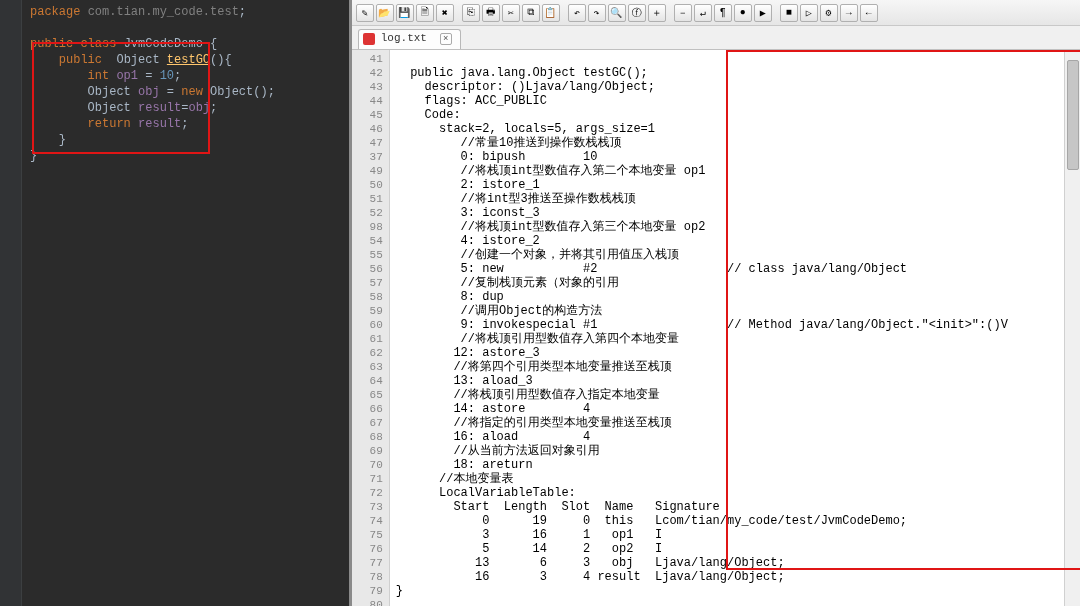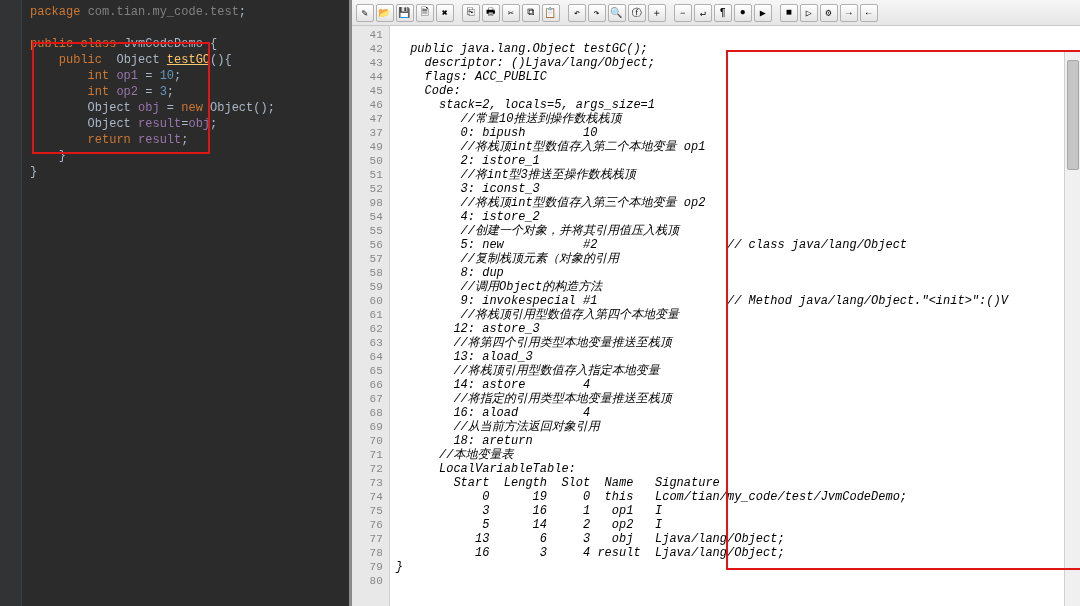--- a/index.html
+++ b/index.html
@@ -63,21 +63,21 @@
   }
 
   .editor-body { flex: 1; display: flex; overflow: hidden; background: #fff; }
   .ln-gutter {
     width: 38px; background: #e8e8e8; border-right: 1px solid #cfcfcf;
     color: #888; text-align: right; padding: 2px 6px 4px 0; font-size: 11px; line-height: 14px;
     user-select: none;
   }
   .code-right {
     flex: 1; padding: 2px 4px 0 6px; white-space: pre; font-size: 12px; line-height: 14px;
-    color: #000; overflow: hidden; position: relative; font-style: italic;
+    color: #000; overflow: hidden; position: relative;
   }
   .scrollbar-v {
     position: absolute; right: 0; top: 50px; width: 16px; bottom: 0;
     background: #f0f0f0; border-left: 1px solid #d0d0d0;
   }
   .scrollbar-v .thumb {
     position: absolute; left: 2px; top: 10px; width: 12px; height: 110px;
     background: #c6c6c6; border: 1px solid #a6a6a6; border-radius: 2px;
   }
   .right-redbox {
@@ -89,21 +89,20 @@
 <body>
 
 <div class="left-pane">
   <div class="gutter-col"></div>
   <div class="code-left" id="code-left">
       <div class="cl-line"><span class="kw">package</span> <span class="pkg">com.tian.my_code.test</span>;</div>
       <div class="cl-line">&nbsp;</div>
       <div class="cl-line"><span class="kw">public class</span> <span class="typ">JvmCodeDemo</span> {</div>
       <div class="cl-line">    <span class="kw">public</span>  <span class="typ">Object</span> <span class="mname">testGC</span>(){</div>
       <div class="cl-line">        <span class="kw">int</span> <span class="ident">op1</span> = <span class="num">10</span>;</div>
-      <div class="cl-line">        <span class="kw">int</span> <span class="ident">op2</span> = <span class="num">3</span>;</div>
       <div class="cl-line">        <span class="typ">Object</span> <span class="ident">obj</span> = <span class="kw">new</span> <span class="typ">Object</span>();</div>
       <div class="cl-line">        <span class="typ">Object</span> <span class="ident">result</span>=<span class="ident">obj</span>;</div>
       <div class="cl-line">        <span class="kw">return</span> <span class="ident">result</span>;</div>
       <div class="cl-line">    }</div>
       <div class="cl-line">}</div>
       <div class="cl-line">&nbsp;</div>
     </div>
   <div class="left-redbox"></div>
 </div>
 
@@ -135,20 +134,26 @@
       <span class="tb-icon">▶</span>
       <span class="tb-sep"></span>
       <span class="tb-icon">■</span>
       <span class="tb-icon">▷</span>
       <span class="tb-icon">⚙</span>
       <span class="tb-icon">→</span>
       <span class="tb-icon">←</span>
       <span class="tb-sep"></span>
     </div>
 
+  <div class="tabbar">
+    <div class="file-tab">
+      <span>log.txt</span>
+      <span class="tab-close">×</span>
+    </div>
+  </div>
 
   <div class="editor-body">
     <div class="ln-gutter" id="ln-gutter">
         <div>41</div>
         <div>42</div>
         <div>43</div>
         <div>44</div>
         <div>45</div>
         <div>46</div>
         <div>47</div>

